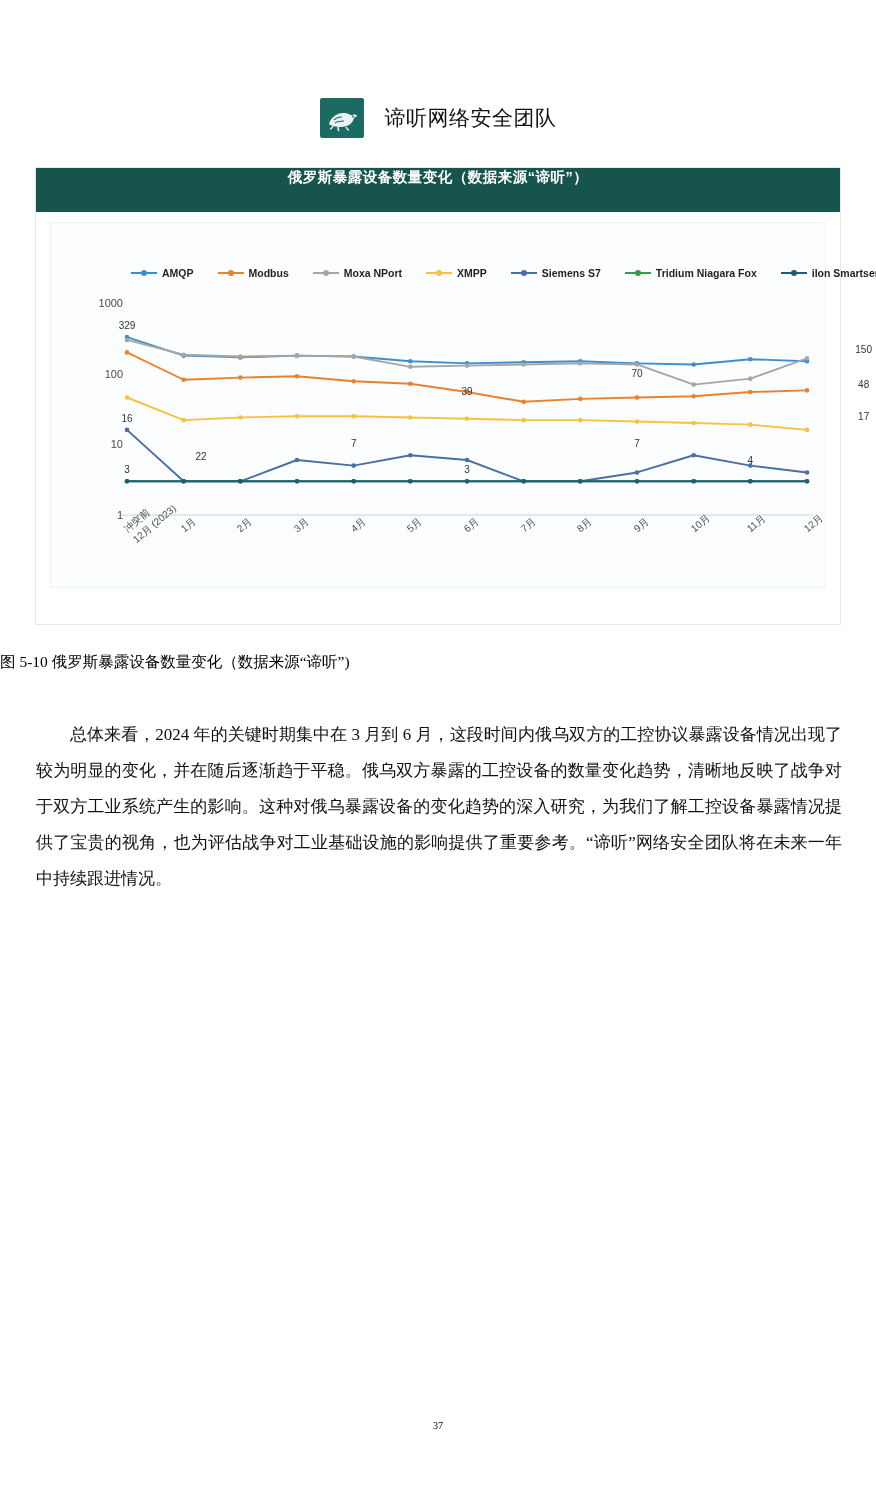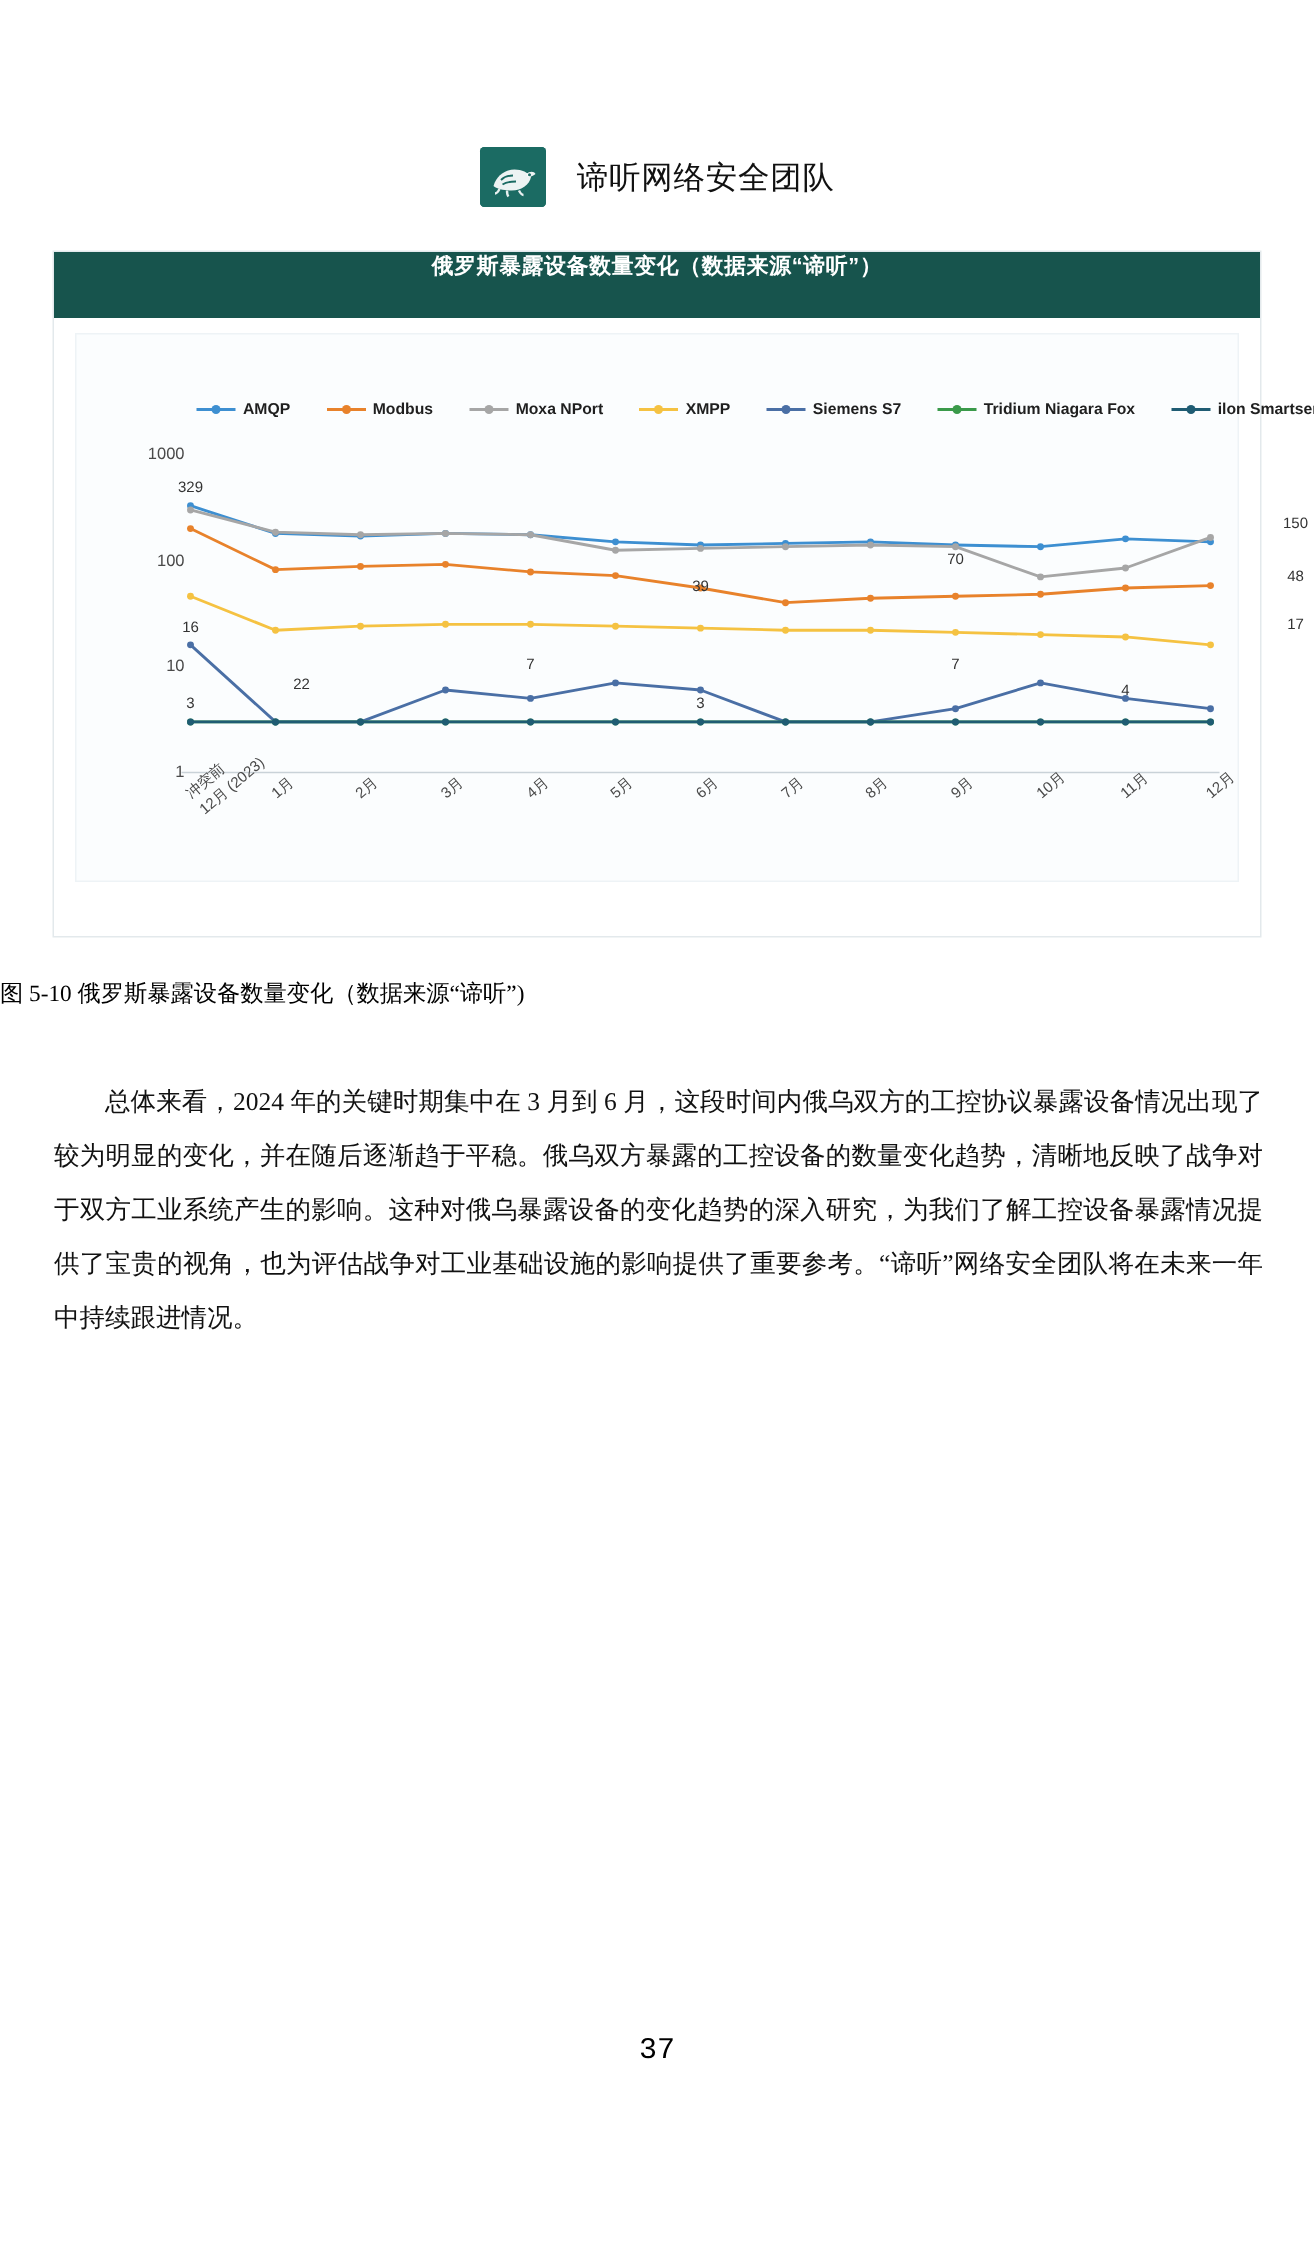--- a/index.html
+++ b/index.html
@@ -167,26 +167,26 @@
     text-align: justify;
     text-justify: inter-ideograph;
     text-indent: 2em;
     font-family: Liberation Serif, serif;
     color: #111;
   }
 
   
   .page-number {
     position: absolute;
-    top: 1356px;
+    top: 1420px;
     left: 0;
     width: 876px;
     text-align: center;
-    font-size: 20px;
-    font-family: Liberation Mono, monospace;
+    font-size: 10px;
+    font-family: Liberation Serif, serif;
   }
 </style>
 </head>
 <body>
 
 <div class="page-header">
   <div class="logo-box">
     <svg width="44" height="40" viewBox="0 0 44 40">
       <rect x="0" y="0" width="44" height="40" fill="#1b6b63"></rect>
       <path d="M9 26c2-7 8-11 14-11 5 0 9 2 11 5-1 5-6 9-13 9-5 0-10-1-12-3z" fill="#ffffff" opacity="0.92"></path>

